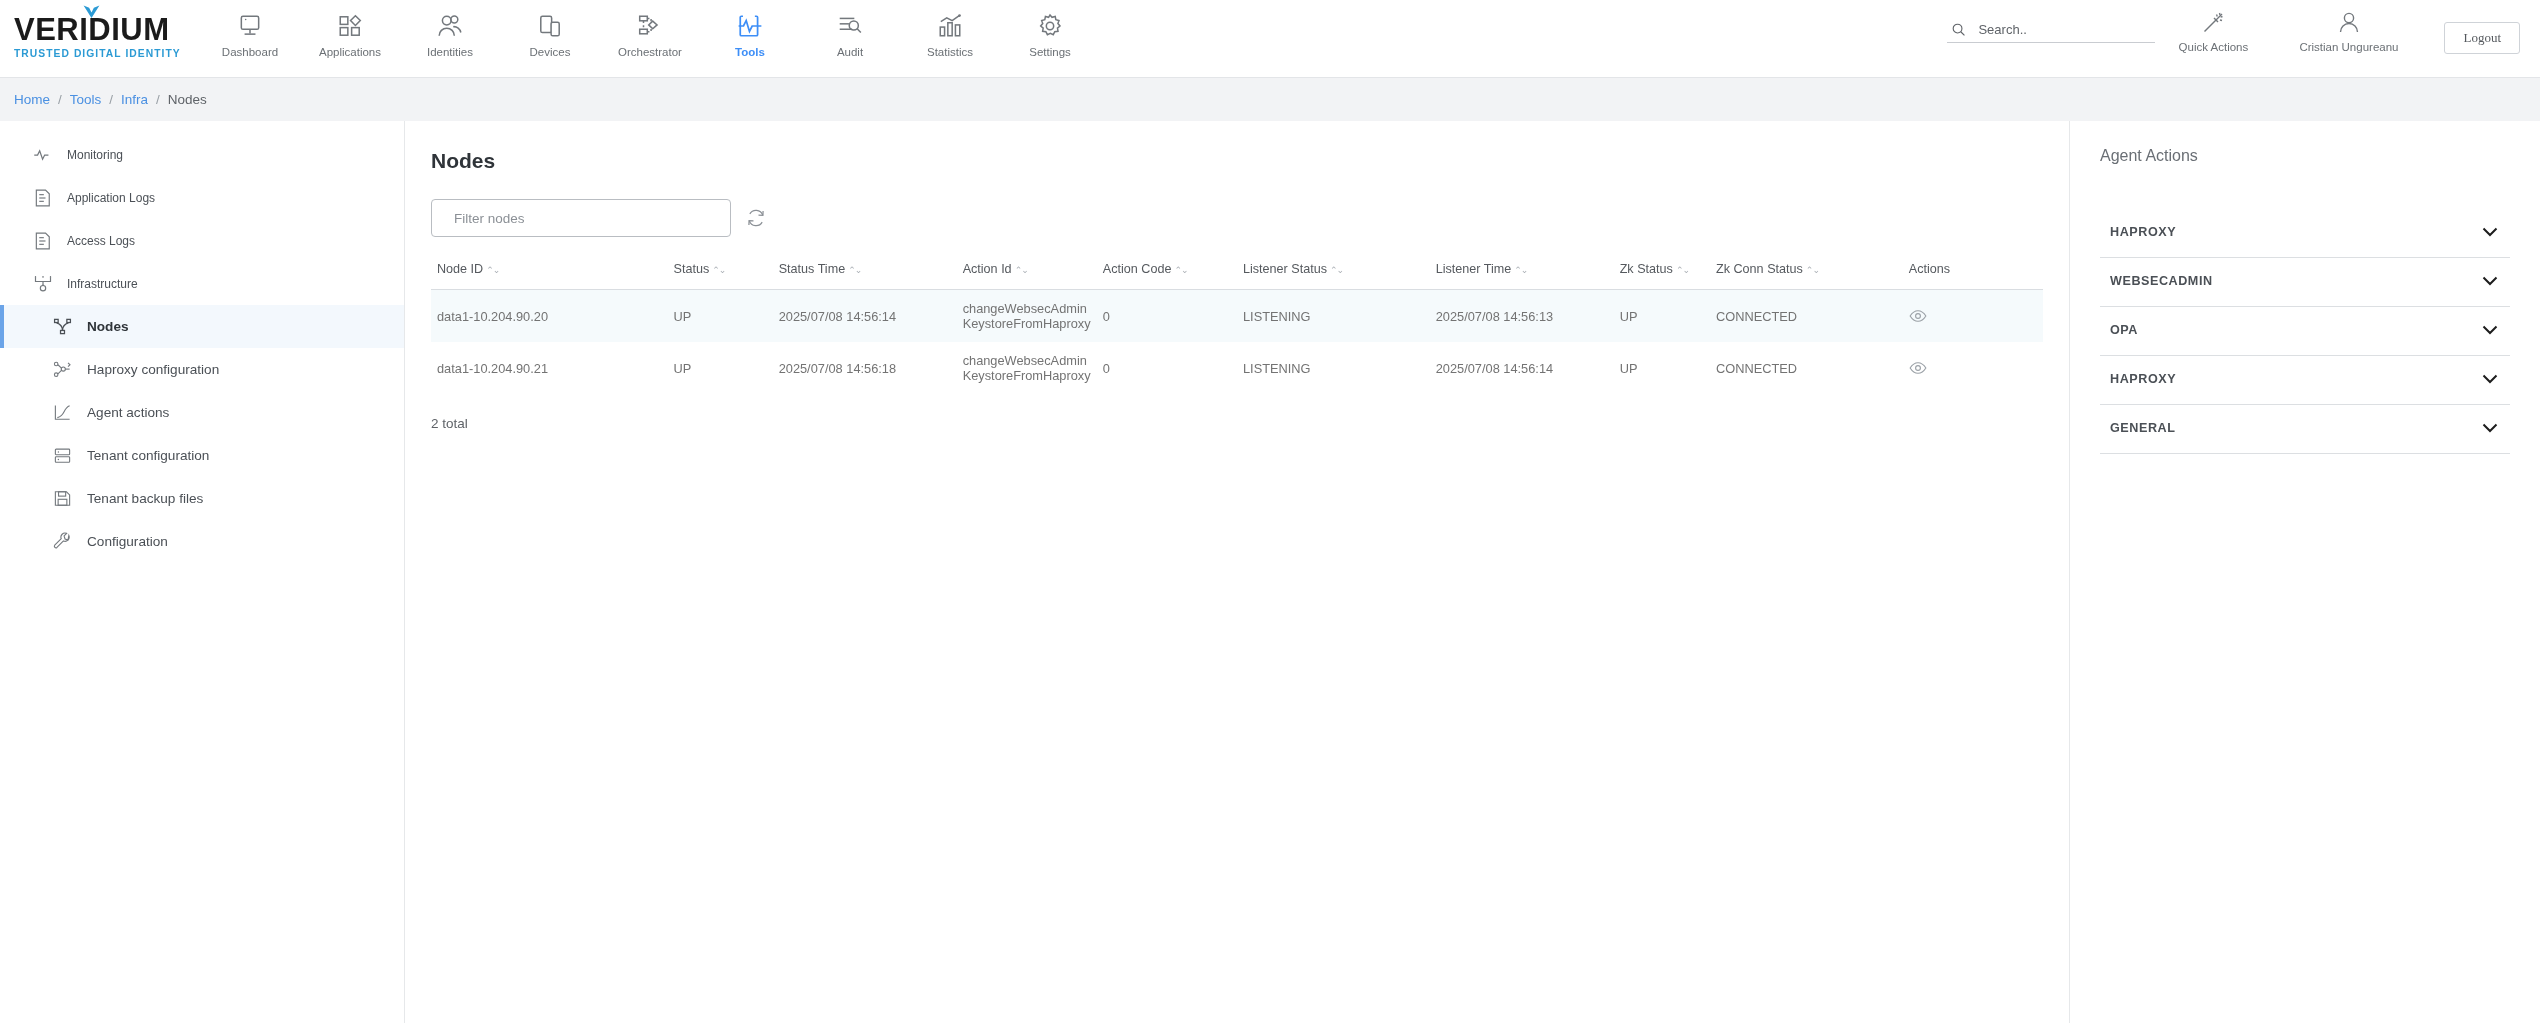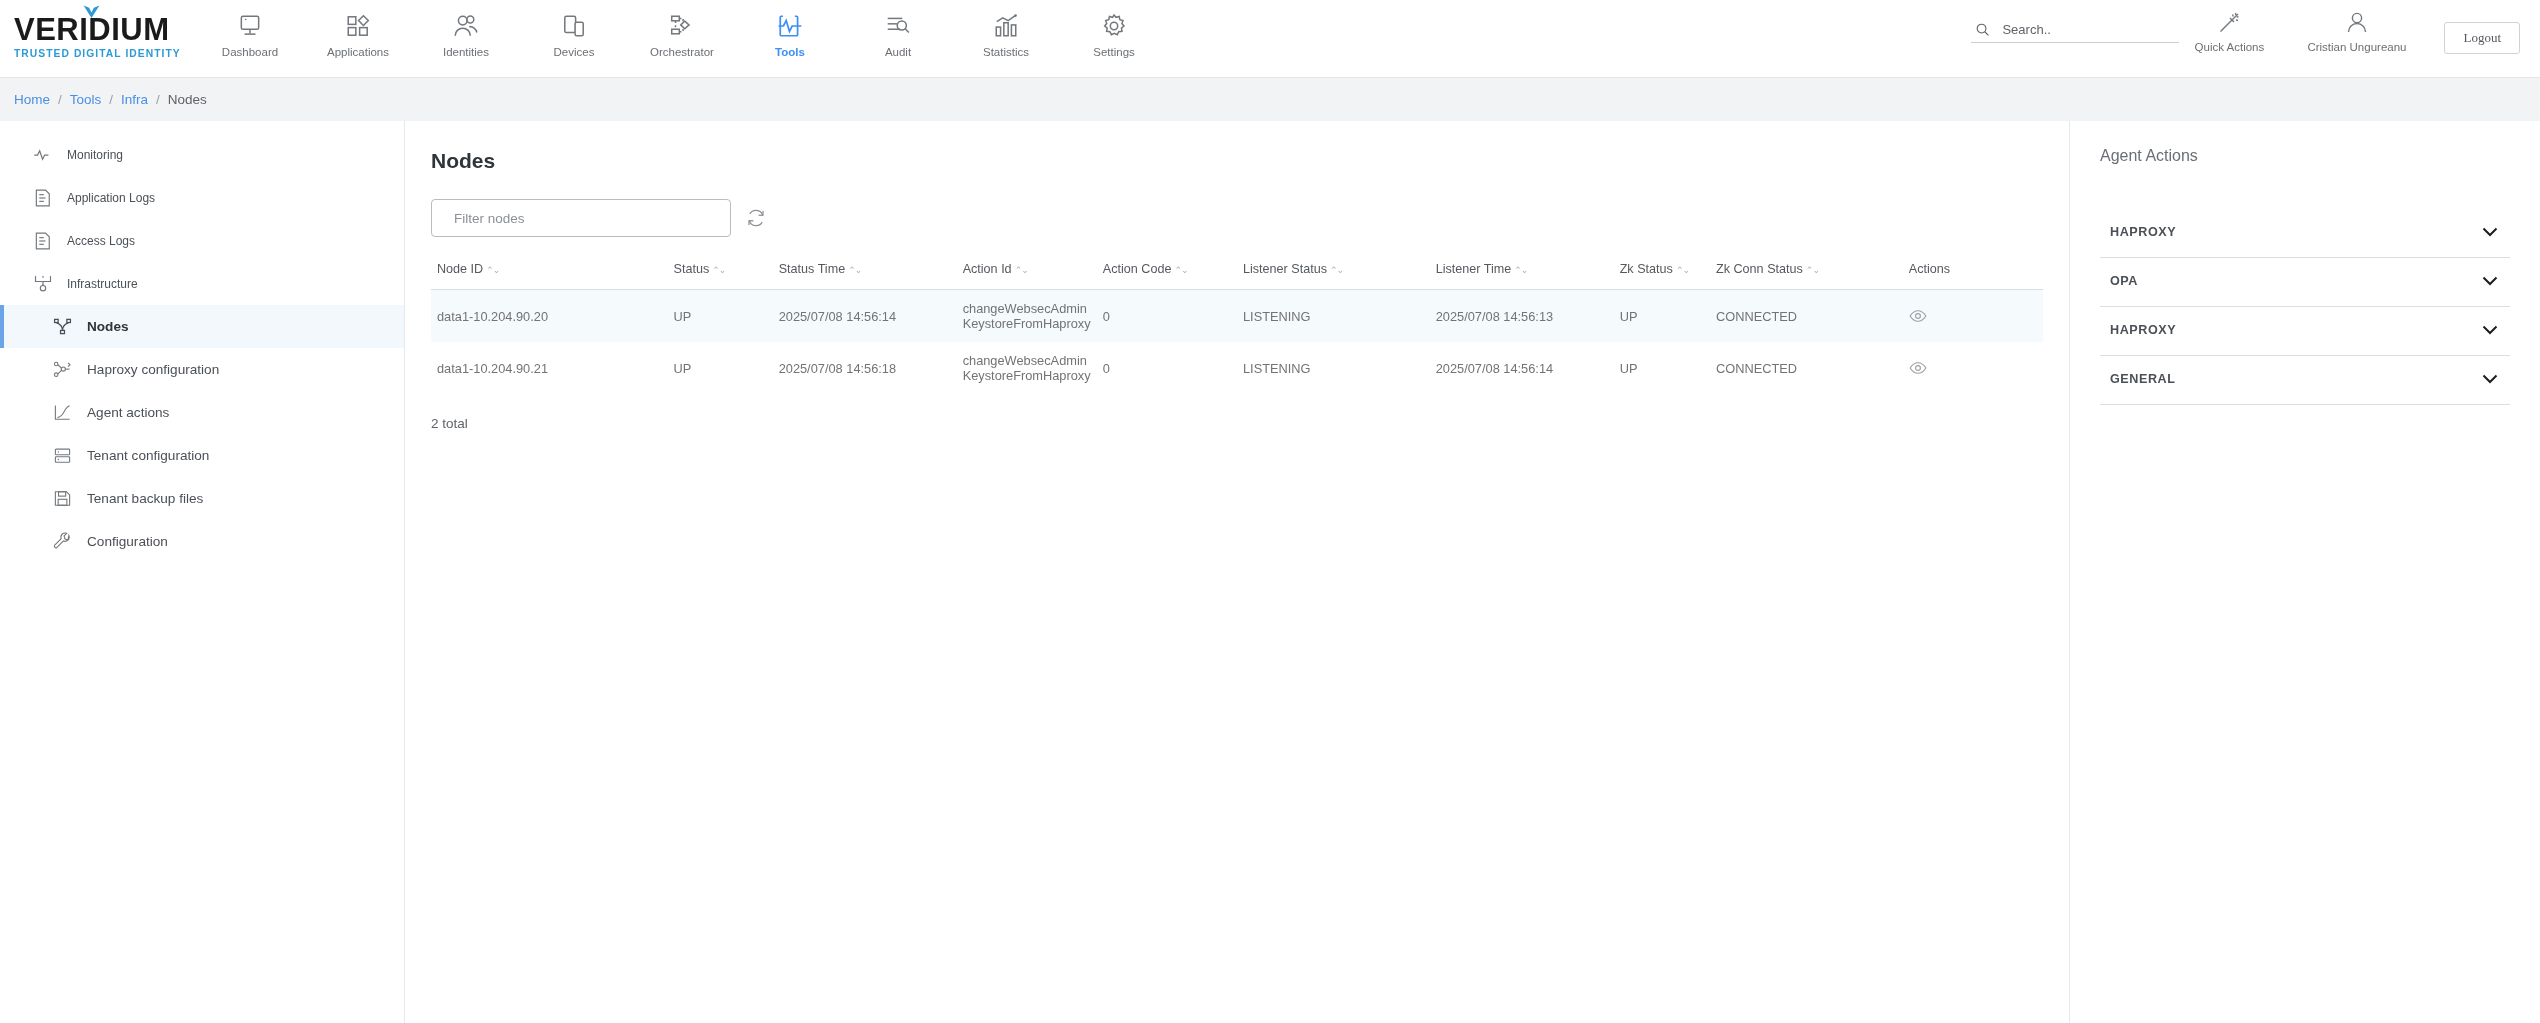--- a/index.html
+++ b/index.html
@@ -26,33 +26,33 @@
   }
   .logo-check {
     position: absolute; left: 68px; top: -11px;
     width: 19px; height: 19px;
   }
   .logo-sub {
     color: #2b9ad4; font-size: 10.3px; font-weight: 700;
     letter-spacing: 1.05px; margin-top: 3px;
   }
 
-  .nav-items { display: flex; align-items: flex-start; gap: 8px; padding-top: 6px; }
+  .nav-items { display: flex; align-items: flex-start; gap: 0; padding-top: 6px; }
   .nav-item {
     width: 100px; display: flex; flex-direction: column;
     align-items: center; gap: 5px; cursor: pointer;
     padding-top: 5px;
   }
   .nav-item .ico { height: 30px; display:flex; align-items:center; justify-content:center; }
   .nav-item .lbl { font-size: 11.5px; color: #6b7075; }
   .nav-item.active .lbl { color: #3d8ef7; font-weight: 700; }
 
   .top-right {
     position: absolute; right: 0; top: 0;
-    height: 64px; display: flex; align-items: flex-start; gap: 0; justify-content: center;
+    height: 64px; display: flex; align-items: flex-start; gap: 8px; justify-content: center;
   }
   .search-box {
     display: flex; align-items: center; gap: 12px;
     border-bottom: 1px solid #c9ccd1;
     width: 208px; padding: 0 4px 5px 4px; margin-top: 22px;
   }
   .search-box .ph { font-size: 13px; color: #5f6368; }
   .qa-item {
     width: 100px; display:flex; flex-direction:column; align-items:center;
     gap: 4px; cursor:pointer; padding-top: 9px;
@@ -534,20 +534,28 @@
 
     <div class="accordion-item">
       <span class="acc-label">HAPROXY</span>
       <span class="chev">
         <svg width="16" height="10" viewBox="0 0 16 10" fill="none" stroke="#1d1d1d" stroke-width="2">
             <path d="M1.5 1.5 L8 8 L14.5 1.5"></path>
           </svg>
       </span>
     </div>
     <div class="accordion-item">
+      <span class="acc-label">WEBSECADMIN</span>
+      <span class="chev">
+        <svg width="16" height="10" viewBox="0 0 16 10" fill="none" stroke="#1d1d1d" stroke-width="2">
+            <path d="M1.5 1.5 L8 8 L14.5 1.5"></path>
+          </svg>
+      </span>
+    </div>
+    <div class="accordion-item">
       <span class="acc-label">OPA</span>
       <span class="chev">
         <svg width="16" height="10" viewBox="0 0 16 10" fill="none" stroke="#1d1d1d" stroke-width="2">
             <path d="M1.5 1.5 L8 8 L14.5 1.5"></path>
           </svg>
       </span>
     </div>
     <div class="accordion-item">
       <span class="acc-label">HAPROXY</span>
       <span class="chev">

